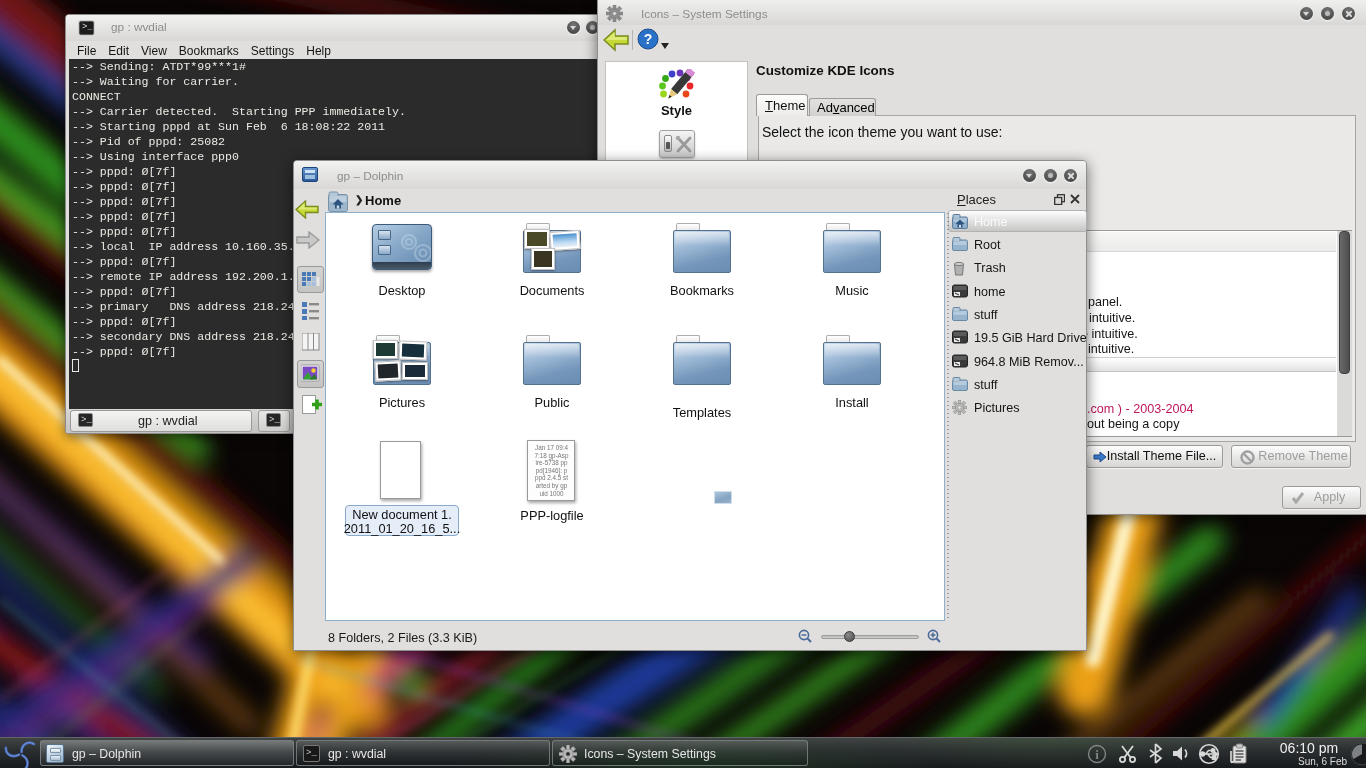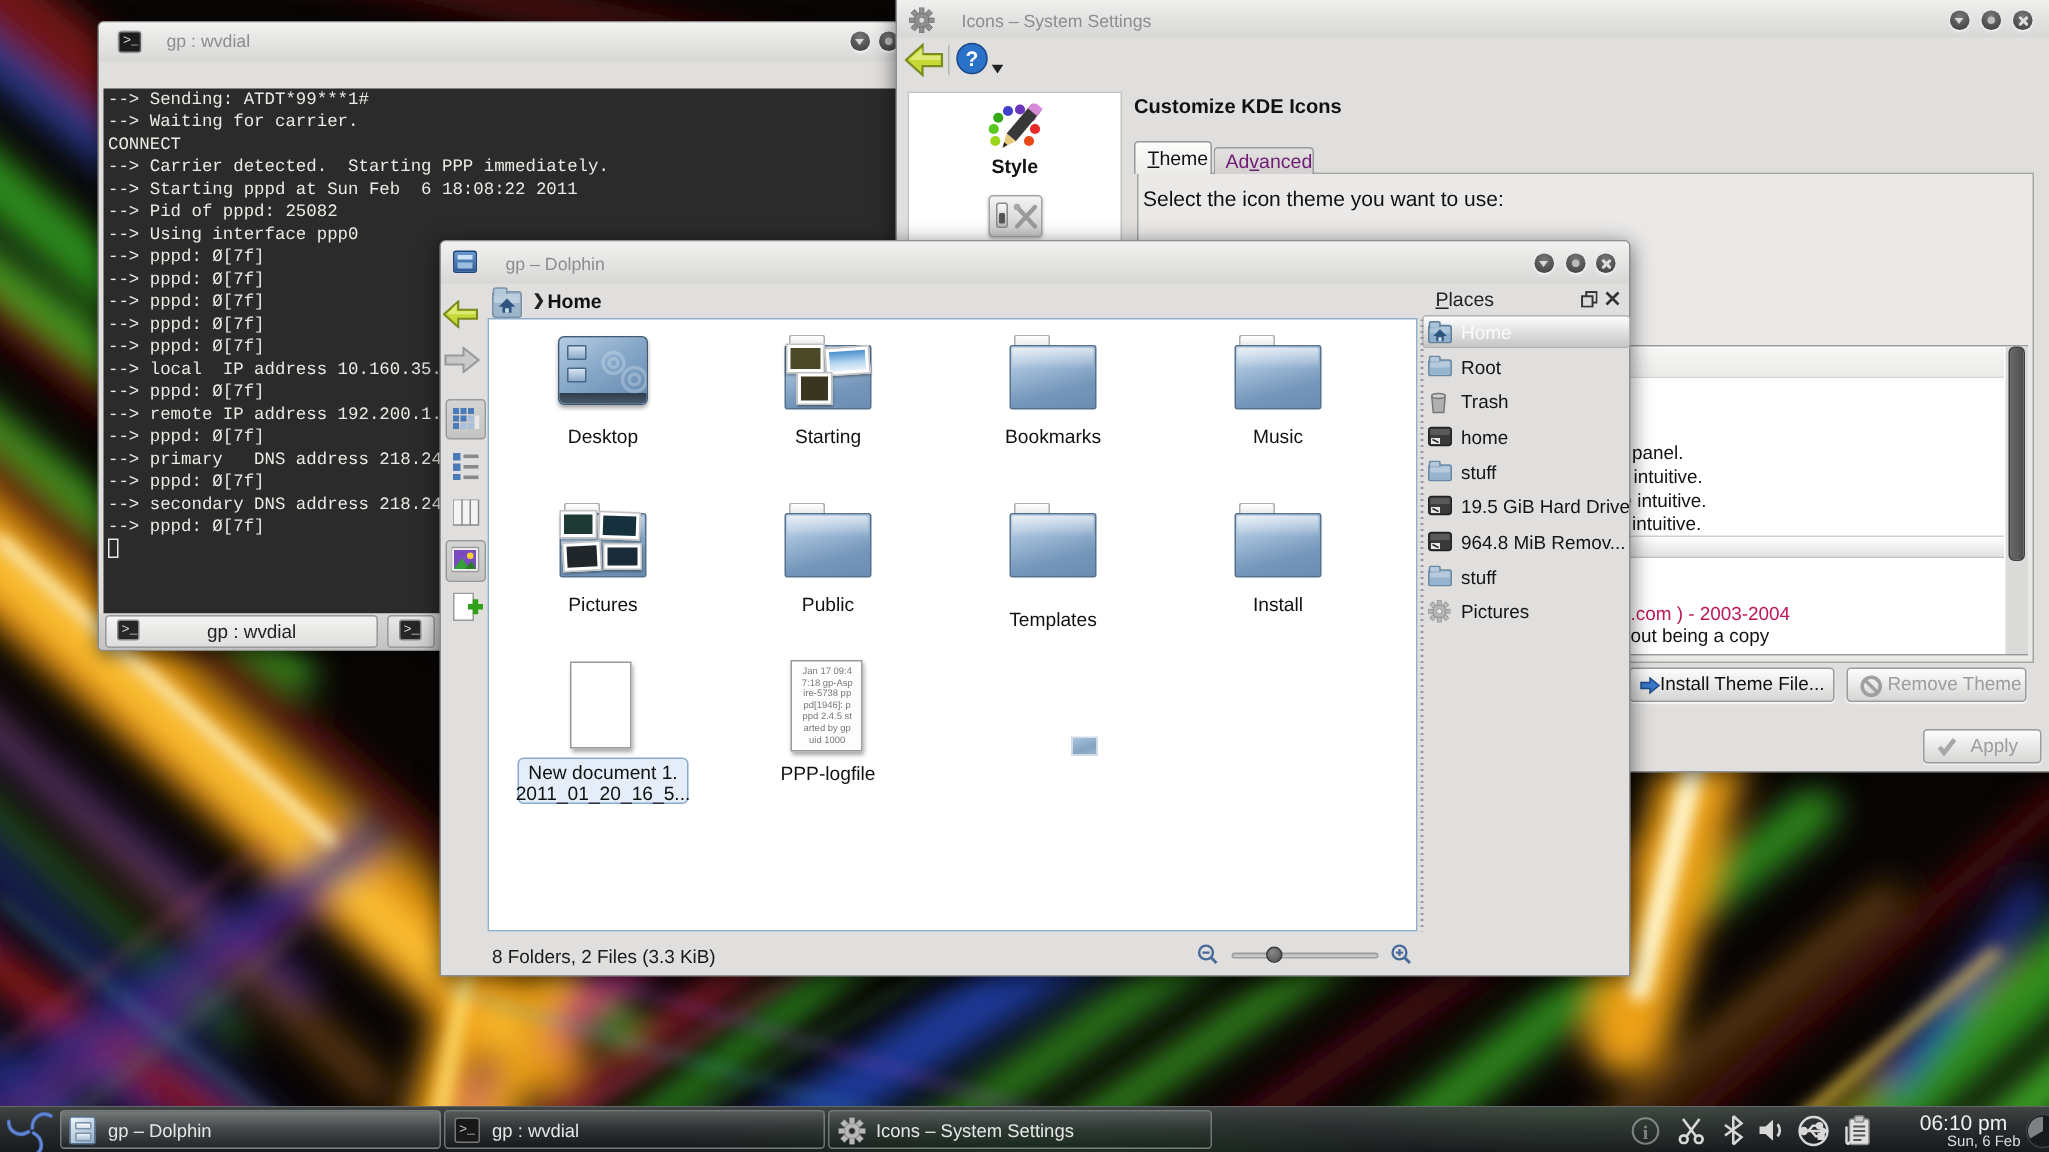--- a/index.html
+++ b/index.html
@@ -134,20 +134,28 @@
  <div class="abs" style="left:13px;top:6px;width:15px;height:14px;background:#1c1c1c;border:1px solid #555;border-radius:2px;box-shadow:0 0 0 1px #cfcfcf">
       <span style="position:absolute;left:2px;top:0px;color:#ddd;font-size:9px;font-family:'Liberation Mono',monospace">&gt;<span style="font-size:8px">_</span></span>
     </div>
  <div class="ttext" style="left:45px;top:5px">gp : wvdial</div>
  <div class="wbtn mn" style="left:501px;top:6px">
       <i></i>
     </div>
  <div class="wbtn mx" style="left:520px;top:6px">
       <i></i>
     </div>
+ <div class="menu" style="left:5px;top:27px">
+  <span>File</span>
+      <span>Edit</span>
+      <span>View</span>
+      <span>Bookmarks</span>
+      <span>Settings</span>
+      <span>Help</span>
+ </div>
  <div id="tscreen">--&gt; Sending: ATDT*99***1#
 --&gt; Waiting for carrier.
 CONNECT
 --&gt; Carrier detected.  Starting PPP immediately.
 --&gt; Starting pppd at Sun Feb  6 18:08:22 2011
 --&gt; Pid of pppd: 25082
 --&gt; Using interface ppp0
 --&gt; pppd: Ø[7f]
 --&gt; pppd: Ø[7f]
 --&gt; pppd: Ø[7f]
@@ -248,21 +256,21 @@
         </g>
         <circle cx="3" cy="3" r="2.2" fill="#a8a8a8"></circle>
       </svg>
  </div>
 
  <div class="abs" style="left:158px;top:66px;font-size:13.4px;font-weight:bold;color:#111">Customize KDE Icons</div>
  <div class="abs" style="left:160px;top:118px;width:598px;height:327px;background:#eae9e8;border:1px solid #a5a5a4"></div>
  <div class="abs" style="left:158px;top:97px;width:52px;height:22px;background:linear-gradient(#fdfdfc,#ecebea);border:1px solid #9b9b9b;border-bottom:none;border-radius:3px 3px 0 0"></div>
  <div class="abs" style="left:167px;top:101px;font-size:13px;color:#111"><u>T</u>heme</div>
  <div class="abs" style="left:211px;top:101px;width:67px;height:18px;background:linear-gradient(#e3e2e1,#d2d1d0);border:1px solid #9b9b9b;border-bottom:none;border-radius:3px 3px 0 0"></div>
- <div class="abs" style="left:219px;top:103px;font-size:13px;color:#701a75">Ad<u>v</u>anced</div>
+ <div class="abs" style="left:219px;top:103px;font-size:13px;color:#000000">Ad<u>v</u>anced</div>
  <div class="abs" style="left:164px;top:127px;font-size:14px;color:#111">Select the icon theme you want to use:</div>
 
  <div class="abs" style="left:164px;top:233px;width:590px;height:207px;background:#fff;border:1px solid #9a9a9a">
    <div class="abs" style="left:1px;top:1px;width:572px;height:20px;background:linear-gradient(#f6f6f5,#ebebea);border-bottom:1px solid #d5d5d4"></div>
    <div class="abs" style="left:325px;top:64px;font-size:12.6px;color:#141414">panel.</div>
    <div class="abs" style="left:326px;top:80px;font-size:12.6px;color:#141414">intuitive.</div>
    <div class="abs" style="left:318px;top:96px;font-size:12.6px;color:#141414">e intuitive.</div>
    <div class="abs" style="left:325px;top:111px;font-size:12.6px;color:#141414">intuitive.</div>
    <div class="abs" style="left:1px;top:126px;width:572px;height:15px;background:linear-gradient(#ffffff,#e2e2e1);border-top:1px solid #cfcfcf;border-bottom:1px solid #c2c2c2"></div>
    <div class="abs" style="left:324px;top:171px;font-size:12.6px;color:#be185d">.com ) - 2003-2004</div>
@@ -397,21 +405,21 @@
   <div class="ph" style="left:1px;top:6px;width:26px;height:20px">
         <i style="background:#4a4a28"></i>
       </div>
   <div class="ph" style="left:27px;top:8px;width:30px;height:19px;transform:rotate(-4deg)">
         <i style="background:linear-gradient(#4a90d0,#b8d8f0 60%,#e8f0f8)"></i>
       </div>
   <div class="ph" style="left:8px;top:25px;width:24px;height:22px">
         <i style="background:#3a3520"></i>
       </div>
  </div>
- <div class="flabel" style="left:188px;top:122px">Starting</div>
+ <div class="flabel" style="left:188px;top:122px">Documents</div>
 
  <div class="fold" style="left:379px;top:62px">
       <div class="ftab"></div>
       <div class="fbody"></div>
     </div>
  <div class="flabel" style="left:338px;top:122px">Bookmarks</div>
  <div class="fold" style="left:529px;top:62px">
       <div class="ftab"></div>
       <div class="fbody"></div>
     </div>

